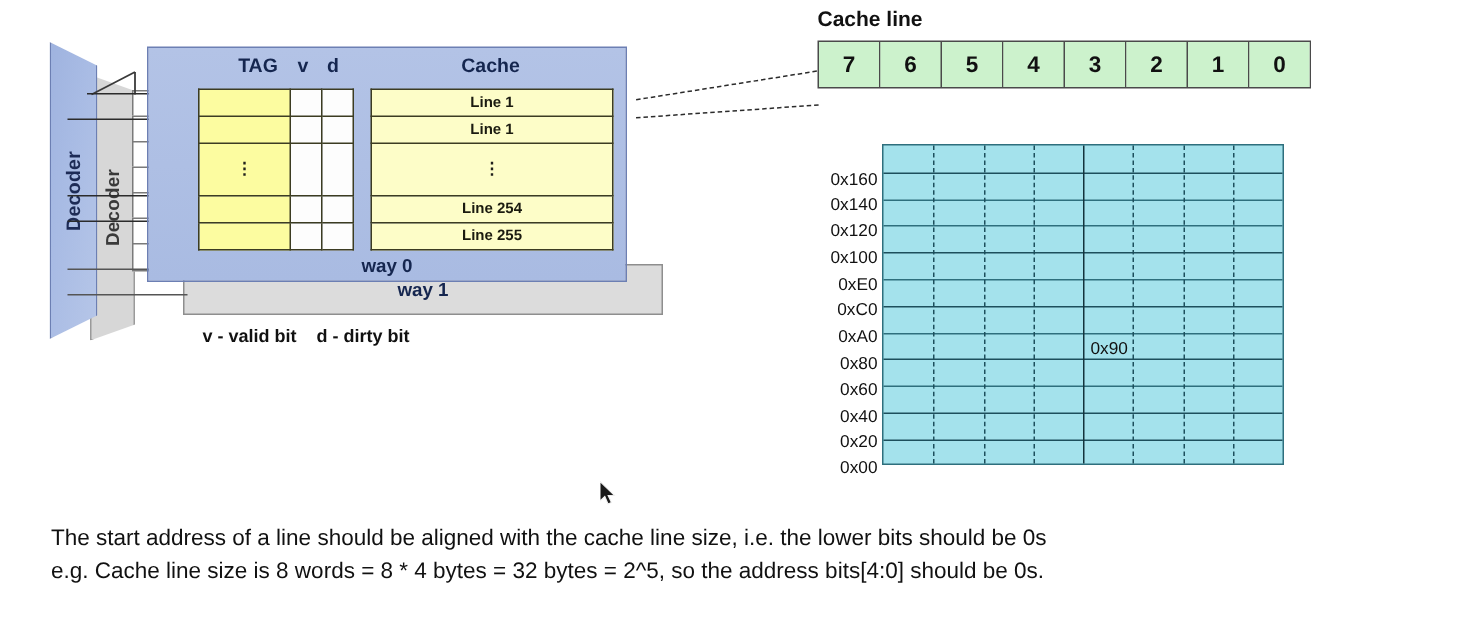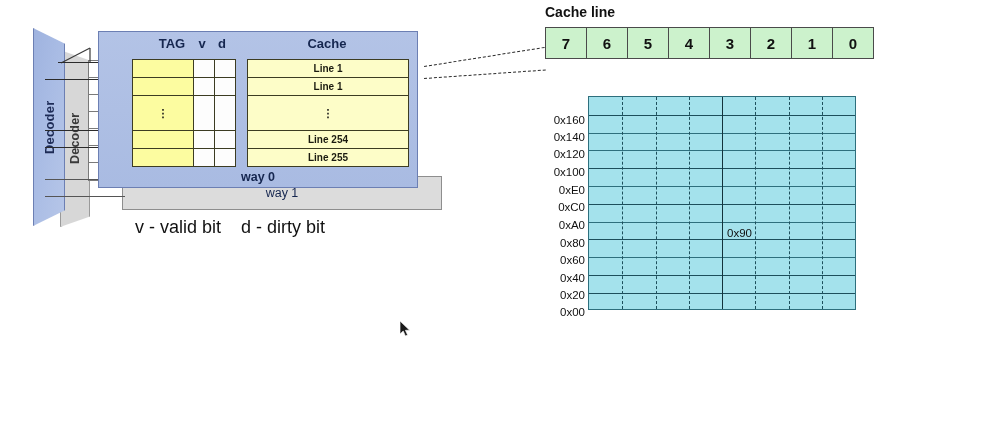--- a/index.html
+++ b/index.html
@@ -52,21 +52,21 @@
   .gray-stub{position:absolute;background:#fff;border:1px solid #7a7a7a;}
 
   
   #way1-box{
     position:absolute;left:122px;top:176px;width:318px;height:32px;
     background:#dcdcdc;border:1px solid #8e8e8e;
   }
   #way1-label{
     position:absolute;left:0;top:0;width:100%;height:100%;
     display:flex;align-items:center;justify-content:center;
-    font-weight:normal;font-size:12.5px;color:#15264f;
+    font-weight:bold;font-size:12.5px;color:#15264f;
   }
 
   
   #way0-box{
     position:absolute;left:98px;top:31px;width:318px;height:155px;
     background:linear-gradient(180deg,#b3c3e6 0%,#a9bbe2 100%);
     border:1px solid #6c7fb3;
   }
   #way0-label{
     position:absolute;left:0;bottom:3px;width:100%;
@@ -90,21 +90,21 @@
   }
 
   #data-table{left:148px;top:27px;}
   #data-table td{
     width:160px;height:17px;background:#fdfdc8;
     text-align:center;font-weight:bold;font-size:10px;color:#1b1b10;
   }
 
   #vd-legend{
     position:absolute;left:135px;top:217px;
-    font-weight:normal;font-size:18px;color:#111;
+    font-weight:bold;font-size:12px;color:#111;
     white-space:pre;
   }
 
   
   .connector{position:absolute;height:0;border-top:1.6px dashed #2b2b2b;transform-origin:0 0;}
 
   
   #cache-line-title{
     position:absolute;left:545px;top:4px;
     font-weight:bold;font-size:14px;color:#111;
@@ -323,18 +323,22 @@
       <div class="mem-col" style="left:99.7px;"></div>
       <div class="mem-col major" style="left:133.0px;"></div>
       <div class="mem-col" style="left:166.2px;"></div>
       <div class="mem-col" style="left:199.5px;"></div>
       <div class="mem-col" style="left:232.7px;"></div>
 
       <div id="mem-annotation" style="left:138px;top:130px;">0x90</div>
     </div>
   </div>
 
+  <div id="caption">
+    <div>The start address of a line should be aligned with the cache line size, i.e. the lower bits should be 0s</div>
+    <div>e.g. Cache line size is 8 words = 8 * 4 bytes = 32 bytes = 2^5, so the address bits[4:0] should be 0s.</div>
+  </div>
 
   <svg id="mouse-cursor" width="12" height="18" viewBox="0 0 12 18">
     <polygon points="0,0 0,13 3.2,10 5.4,15 7.6,14 5.4,9.3 9.6,9.2" fill="#1a1a1a" stroke="#f2f2f2" stroke-width="0.7"></polygon>
   </svg>
 
 </div>
 
 </body></html>

